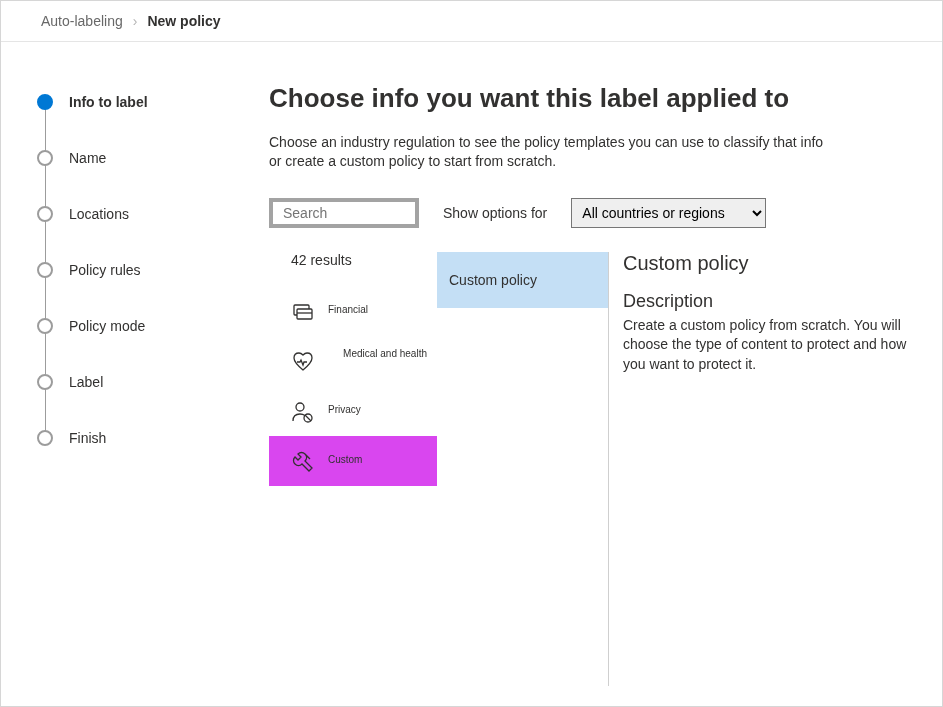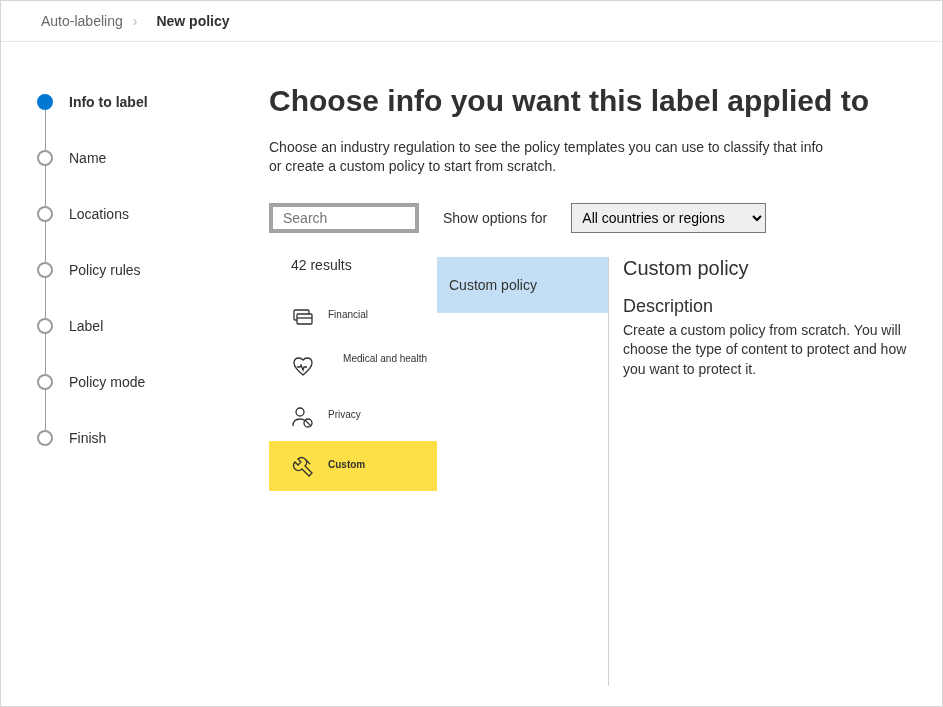--- a/index.html
+++ b/index.html
@@ -16,21 +16,21 @@
     .breadcrumb {
       display: flex;
       align-items: center;
       gap: 10px;
       padding: 12px 40px;
       border-bottom: 1px solid #e5e5e5;
       font-size: 14px;
     }
     .breadcrumb-item { color: #686868; }
     .breadcrumb-sep { color: #b5b5b5; }
-    .breadcrumb-current { color: #323130; font-weight: 600; margin-left: 9px; }
+    .breadcrumb-current { color: #323130; font-weight: 600; }
 
     .body-wrap { display: flex; flex: 1; min-height: 0; }
 
     .sidebar {
       width: 260px;
       padding: 40px 20px 12px 36px;
     }
     .steps { position: relative; }
     .step {
       position: relative;
@@ -67,21 +67,21 @@
     .step.active .step-label { font-weight: 600; }
 
     .main {
       flex: 1;
       padding: 40px 32px 20px 8px;
       display: flex;
       flex-direction: column;
       min-width: 0;
     }
     h1.page-title {
-      font-size: 30px;
+      font-size: 26px;
       font-weight: 700;
       line-height: 1.25;
       margin-bottom: 18px;
     }
     .page-desc {
       font-size: 14px;
       color: #323130;
       line-height: 1.4;
       margin-bottom: 26px;
       max-width: 560px;
@@ -126,21 +126,21 @@
     }
     .cat-item {
       display: flex;
       align-items: center;
       gap: 13px;
       padding: 12px 10px 12px 22px;
       font-size: 10px;
       cursor: pointer;
     }
     .cat-item.twoline { align-items: flex-start; justify-content: space-between; }
-    .cat-item.selected { background: #fde047; font-weight: bold; }
+    .cat-item.selected { background: #d946ef; }
     .cat-icon { width: 24px; height: 24px; flex-shrink: 0; margin-top: 2px; }
     .cat-label { line-height: 1.25; }
 
     .template-col {
       width: 172px;
       border-right: 1px solid #cfcfcf;
       flex-shrink: 0;
     }
     .template-item {
       padding: 20px 12px;
@@ -195,26 +195,26 @@
         <div class="step-label">Locations</div>
       </div>
       <div class="step">
         <div class="step-circle"></div>
         <div class="step-line"></div>
         <div class="step-label">Policy rules</div>
       </div>
       <div class="step">
         <div class="step-circle"></div>
         <div class="step-line"></div>
+        <div class="step-label">Policy mode</div>
+      </div>
+      <div class="step">
+        <div class="step-circle"></div>
+        <div class="step-line"></div>
         <div class="step-label">Label</div>
-      </div>
-      <div class="step">
-        <div class="step-circle"></div>
-        <div class="step-line"></div>
-        <div class="step-label">Policy mode</div>
       </div>
       <div class="step">
         <div class="step-circle"></div>
 
         <div class="step-label">Finish</div>
       </div>
     </div>
   </aside>
 
   <main class="main">

